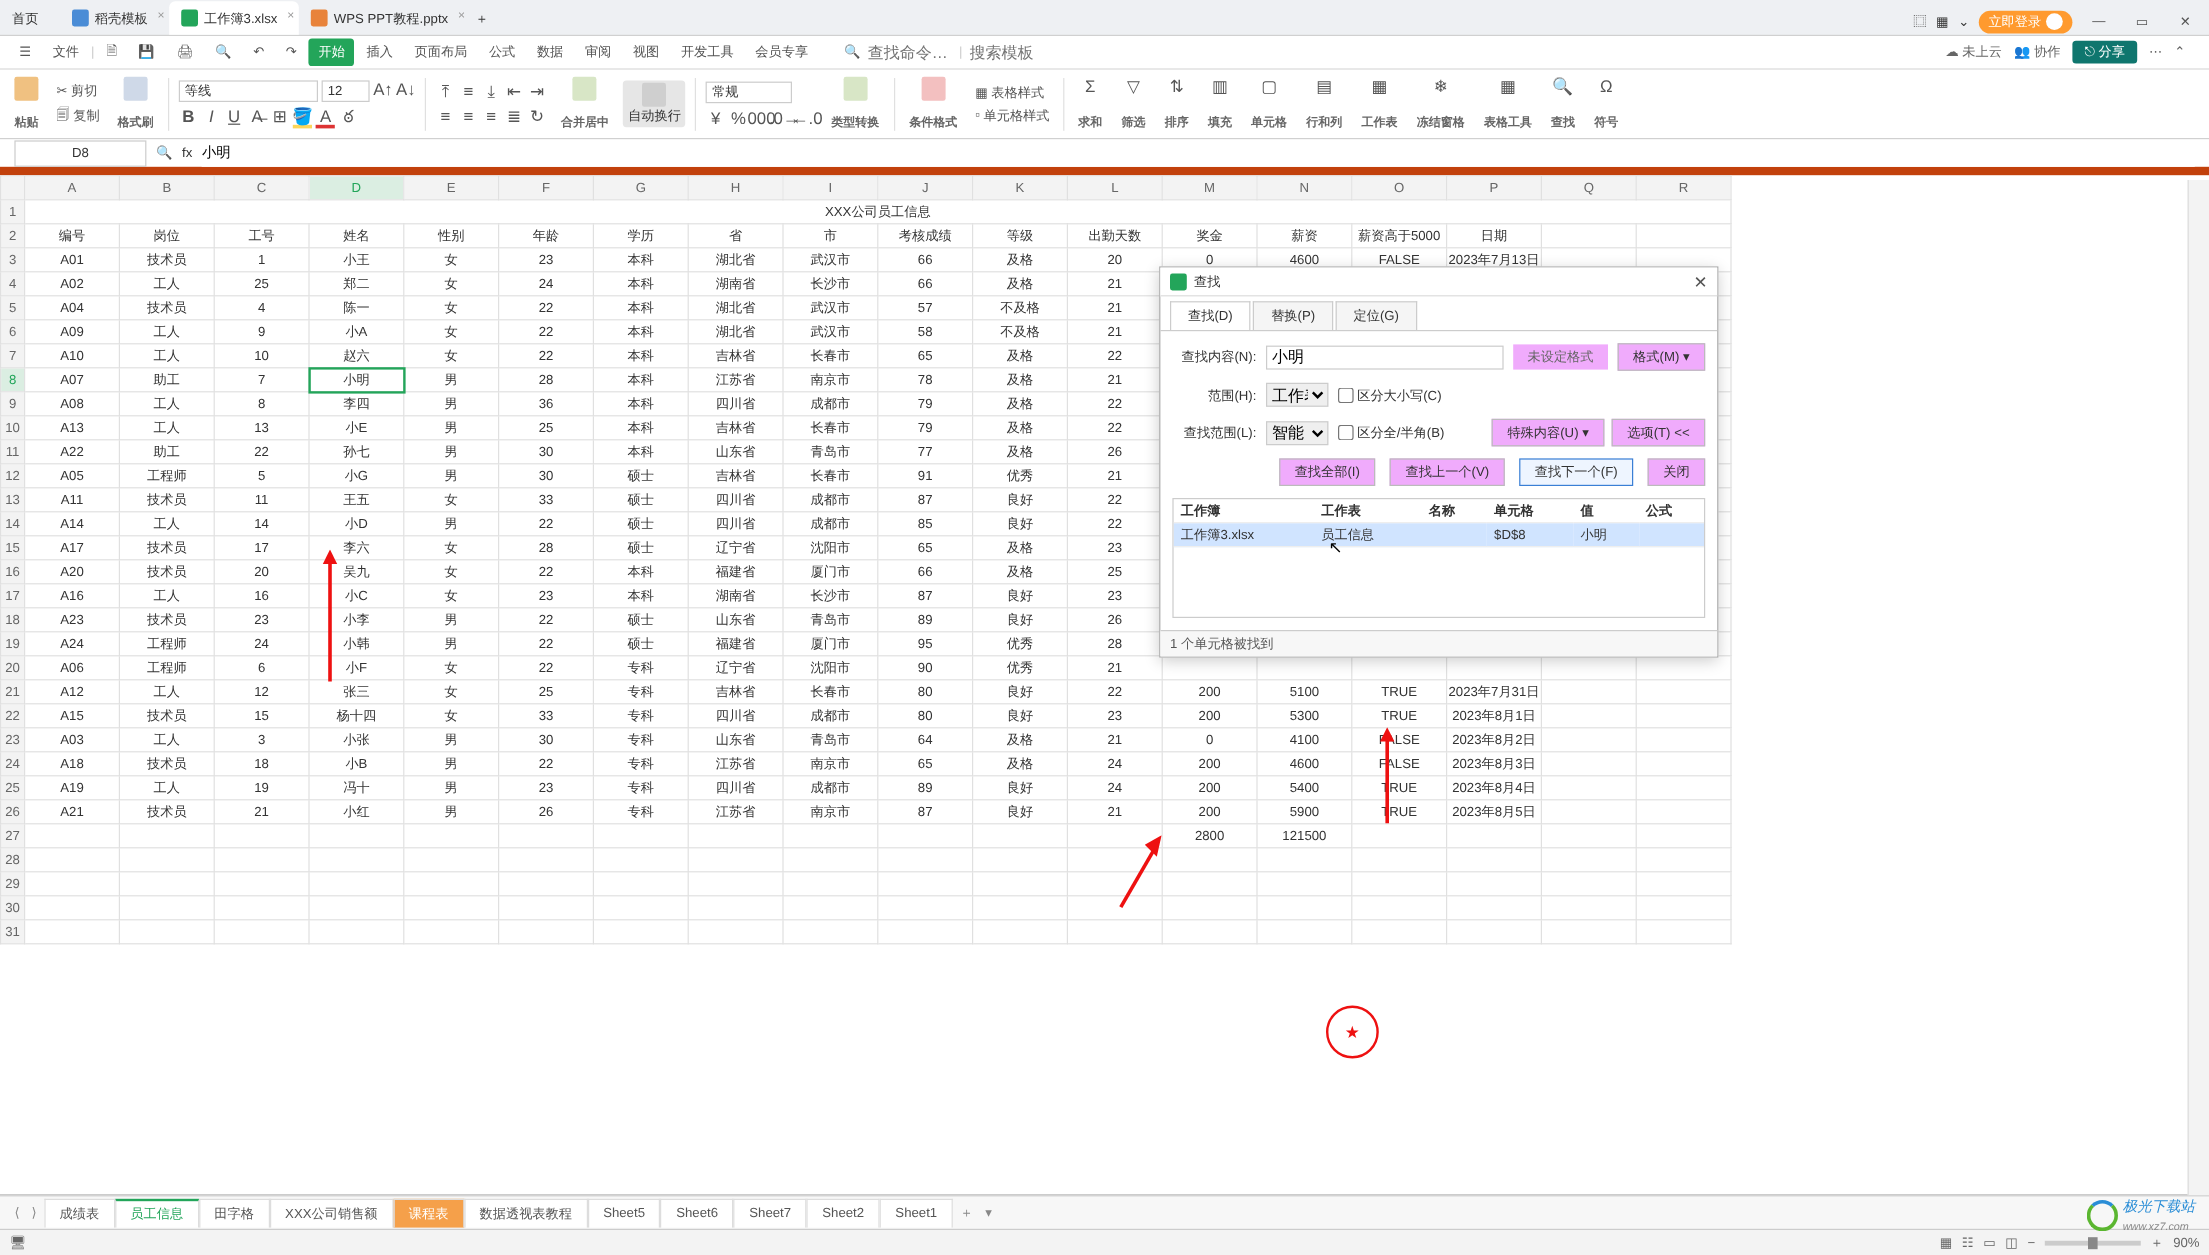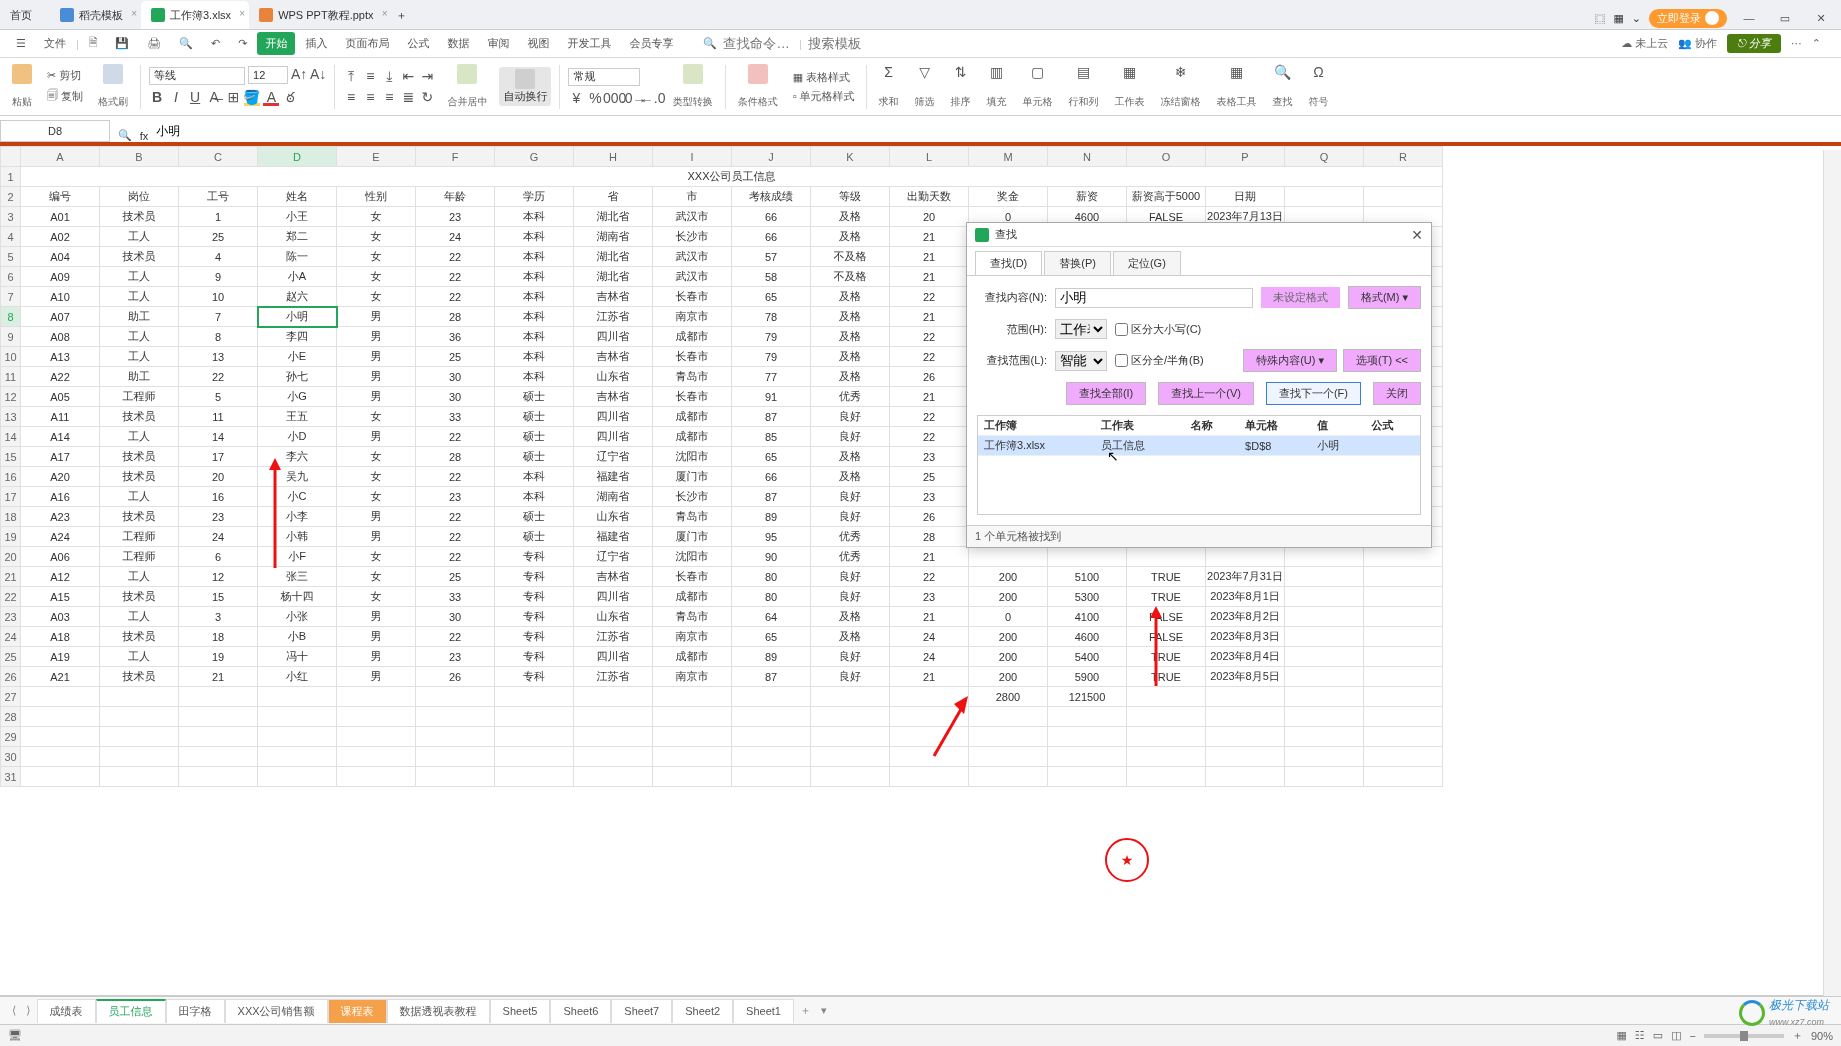--- a/index.html
+++ b/index.html
@@ -18,35 +18,35 @@
   .orange-box{background:#e8833b;border-radius:2px;}
   .blue-box{background:#4a8cd6;border-radius:2px;}
 
   
   .menurow { height:28px; display:flex; align-items:center; border-bottom:1px solid #d9d9d9; padding-left:8px; gap:2px;}
   .menurow .mbtn { padding:4px 8px; color:#555; }
   .menurow .mbtn.active { background:#23a55a; color:#fff; border-radius:3px;}
   .menurow .searchbox { margin-left:20px; display:flex; align-items:center; gap:6px; color:#888;}
   .menurow .searchbox input{ border:none; background:transparent; width:70px; color:#888;}
   .menurow .right-tools { margin-left:auto; display:flex; align-items:center; gap:10px; padding-right:20px; color:#666;}
-  .share-btn{ background:#4d7c0f; color:#fff; padding:2px 10px; border-radius:3px;font-style:italic;}
+  .share-btn{ background:#0f766e; color:#fff; padding:2px 10px; border-radius:3px;}
 
   
   .ribbon { height:58px; border-bottom:1px solid #d0d0d0; display:flex; align-items:center; padding:4px 8px; gap:8px;}
   .rgroup { display:flex; flex-direction:column; align-items:center; height:100%; justify-content:space-between; padding:2px 4px;}
-  .rgroup .lbl{ font-size:10px; color:#666; padding-top:2px;}
+  .rgroup .lbl{ font-size:10px; color:#666; padding-top:2px;font-weight:bold;}
   .sep { width:1px; height:44px; background:#e0e0e0;}
   .rbtn { display:flex; align-items:center; gap:3px; color:#555; padding:1px 3px;}
   .bigicon { width:20px; height:20px; background:#ddd; border-radius:2px;}
   .fontsel { border:1px solid #ccc; height:18px; padding:0 14px 0 4px; background:#fff; display:inline-flex; align-items:center; font-size:11px;}
   .icon-sq{width:16px;height:16px;display:inline-flex;align-items:center;justify-content:center;color:#555;font-size:14px;}
   .autowrap { background:#e6e6e6; padding:2px 4px; border-radius:3px; display:flex; flex-direction:column; align-items:center;}
 
   
-  .fbar { height:30px; border-bottom:4px solid #c2410c; display:flex; align-items:flex-end; padding:0 0; gap:8px;}
+  .fbar { height:30px; border-bottom:7px solid #c2410c; display:flex; align-items:center; padding:0 12px; gap:8px;}
   .namebox { width:110px; height:22px; border:1px solid #ccc; display:flex; align-items:center; justify-content:center;}
   .fbar input { border:none; flex:1; height:22px; font-size:12px;}
 
   
   .grid-wrap { position:relative; height:calc(1046px - 30px - 28px - 58px - 30px - 28px - 22px); overflow:hidden; border-bottom:1px solid #ccc;}
   table.grid { border-collapse:collapse; table-layout:fixed;}
   table.grid th, table.grid td { border:1px solid #e0e0e0; height:20px; font-size:11px; text-align:center; color:#333; background:#fff; overflow:hidden; white-space:nowrap;}
   table.grid th { background:#f3f3f3; color:#666; font-weight:normal;}
   th.colhdr { height:18px;}
   th.rowhdr { width:20px; background:#f3f3f3;}
@@ -179,21 +179,21 @@
     <span class="rbtn">✂ <span>剪切</span></span>
     <span class="rbtn">🗐 <span>复制</span></span>
   </div>
   <div class="rgroup">
     <span class="bigicon" style="background:#cfd9e8"></span>
     <span class="lbl">格式刷</span>
   </div>
   <div class="sep"></div>
   <div style="display:flex;flex-direction:column;gap:4px">
     <div>
-      <span class="fontsel" style="width:96px">等线</span>
+      <span class="fontsel" style="width:116px">等线</span>
       <span class="fontsel" style="width:40px">12</span>
       <span class="icon-sq">A↑</span>
       <span class="icon-sq">A↓</span>
     </div>
     <div>
       <span class="icon-sq">
           <b>B</b>
         </span>
       <span class="icon-sq">
           <i>I</i>

